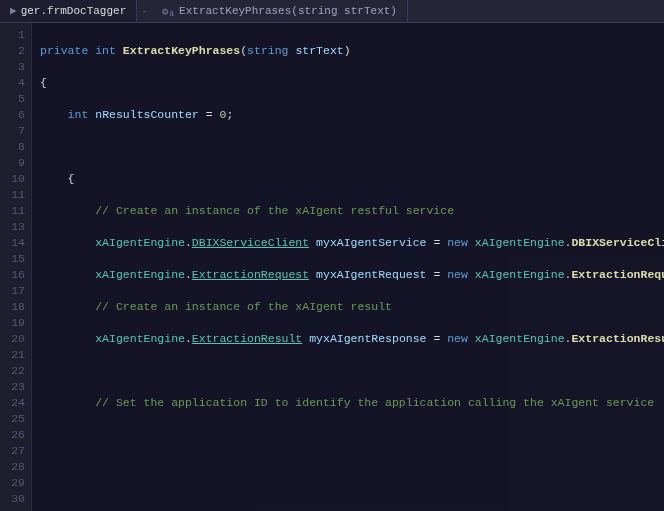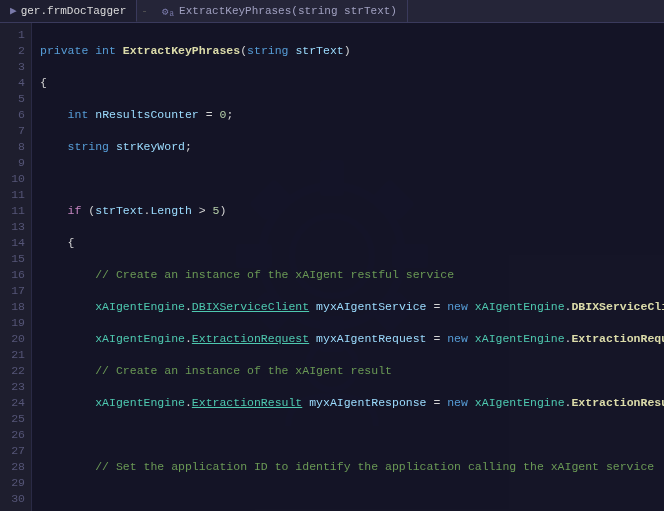--- a/index.html
+++ b/index.html
@@ -206,23 +206,21 @@
         <div>28</div>
         <div>29</div>
         <div>30</div>
       <div>31</div>
     </div>
 
     <div class="code-content">
 <span class="line"><span class="kw">private</span> <span class="kw">int</span> <span class="method">ExtractKeyPhrases</span>(<span class="kw">string</span> <span class="var">strText</span>)</span>
 <span class="line">{</span>
 <span class="line">    <span class="kw">int</span> <span class="var">nResultsCounter</span> = <span class="num">0</span>;</span>
-<span class="line">    <span class="kw">string</span> <span class="var">strKeyWord</span>;</span>
 <span class="line"></span>
-<span class="line">    <span class="kw2">if</span> (<span class="var">strText</span>.<span class="prop">Length</span> &gt; <span class="num">5</span>)</span>
 <span class="line">    {</span>
 <span class="line">        <span class="comment">// Create an instance of the xAIgent restful service</span></span>
 <span class="line">        <span class="ns">xAIgentEngine</span>.<span class="link">DBIXServiceClient</span> <span class="var">myxAIgentService</span> = <span class="kw">new</span> <span class="ns">xAIgentEngine</span>.<span class="method">DBIXServiceClient</span>();</span>
 <span class="line">        <span class="ns">xAIgentEngine</span>.<span class="link">ExtractionRequest</span> <span class="var">myxAIgentRequest</span> = <span class="kw">new</span> <span class="ns">xAIgentEngine</span>.<span class="method">ExtractionRequest</span>();</span>
 <span class="line">        <span class="comment">// Create an instance of the xAIgent result</span></span>
 <span class="line">        <span class="ns">xAIgentEngine</span>.<span class="link">ExtractionResult</span> <span class="var">myxAIgentResponse</span> = <span class="kw">new</span> <span class="ns">xAIgentEngine</span>.<span class="method">ExtractionResult</span>();</span>
 <span class="line"></span>
 <span class="line">        <span class="comment">// Set the application ID to identify the application calling the xAIgent service</span></span>
 
 

